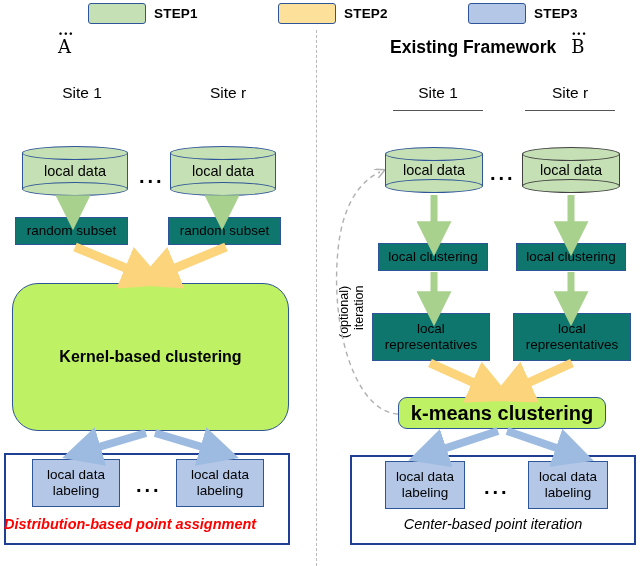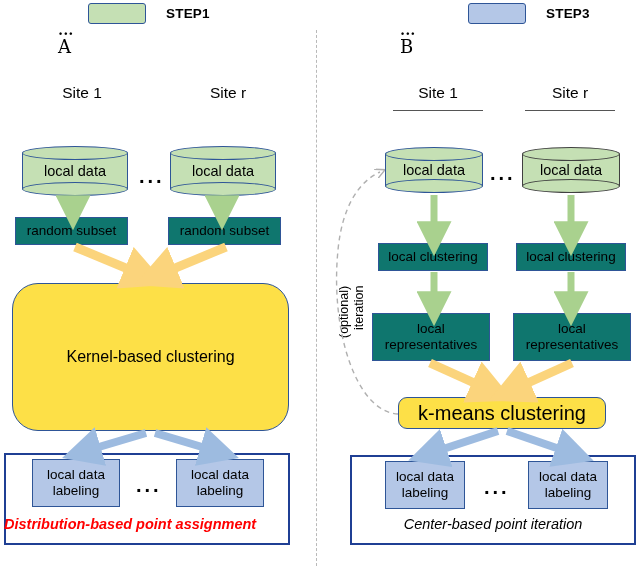--- a/index.html
+++ b/index.html
@@ -3,21 +3,21 @@
 <meta charset="utf-8">
 <style>
   html,body{margin:0;padding:0;background:#ffffff;}
   body{width:640px;height:566px;position:relative;overflow:hidden;
        font-family:"Liberation Sans","DejaVu Sans",sans-serif;color:#000;}
   .abs{position:absolute;}
   
   #legend{left:0;top:0;width:640px;height:26px;}
   .lg-item{position:absolute;top:2px;height:22px;display:flex;align-items:center;}
   .lg-swatch{width:56px;height:19px;border:1.3px solid #2e5597;border-radius:3px;}
-  .lg-label{margin-left:20px;font-size:13.5px;font-weight:bold;letter-spacing:.2px;}
+  .lg-label{margin-left:8px;font-size:13.5px;font-weight:bold;letter-spacing:.2px;}
   
   .fw-title{font-size:17.5px;font-weight:bold;white-space:nowrap;}
   .bbchar{font-family:"DejaVu Serif",serif;font-weight:normal;font-size:18px;}
   .dots3{position:absolute;font-size:9px;letter-spacing:2px;line-height:1;}
   
   #divider{left:316px;top:30px;width:0;height:536px;
            border-left:1.6px dashed #b9b9b9;}
   
   .site-label{font-size:15.5px;white-space:nowrap;text-align:center;}
   .site-rule{border-bottom:1.6px solid #555;}
@@ -28,43 +28,47 @@
             background:#c5e0b4;border:1.5px solid #2e5597;border-radius:50%;box-sizing:border-box;}
   .cyl .bot{position:absolute;left:0;right:0;bottom:0;height:14px;
             background:#c5e0b4;border:1.5px solid #2e5597;border-radius:50%;box-sizing:border-box;}
   .cyl.gray .top,.cyl.gray .bot{border-color:#404040;}
   .cyl.gray .body{border-left-color:#404040;border-right-color:#404040;}
   .cyl .txt{position:absolute;left:0;right:0;top:50%;transform:translateY(-50%);
             text-align:center;font-size:14.5px;z-index:3;white-space:nowrap;}
   .gbox{position:absolute;background:#0f766e;border:1.6px solid #2e5597;
         box-sizing:border-box;display:flex;align-items:center;justify-content:center;
         text-align:center;font-size:13.5px;line-height:1.15;}
-  .ybox{position:absolute;background:#fde047;border:1.6px solid #2e5597;
+  .ybox{position:absolute;background:#bef264;border:1.6px solid #2e5597;
         box-sizing:border-box;display:flex;align-items:center;justify-content:center;
-        text-align:center;}
+        text-align:center;font-weight:bold;}
   .bbox{position:absolute;background:#b4c7e7;border:1.6px solid #2e5597;
         box-sizing:border-box;display:flex;align-items:center;justify-content:center;
         text-align:center;font-size:13.5px;line-height:1.2;}
   .outline-box{position:absolute;background:#fff;border:2px solid #1f3f94;box-sizing:border-box;}
   .caption{position:absolute;left:0;right:0;text-align:center;font-style:italic;
            font-size:14.5px;white-space:nowrap;}
   .caption.red{color:#ff0000;font-weight:bold;}
   .ell{position:absolute;font-size:20px;font-weight:bold;letter-spacing:3px;line-height:1;}
   .rot{position:absolute;font-size:12.5px;white-space:nowrap;
        transform-origin:0 0;transform:rotate(-90deg);}
   svg{position:absolute;left:0;top:0;overflow:visible;}
 </style>
 </head>
 <body>
 
 <div id="legend" class="abs">
   <div class="lg-item" style="left:88px;">
     <div class="lg-swatch" style="background:#c5e0b4;"></div>
     <div class="lg-label">STEP1</div>
   </div>
+  <div class="lg-item" style="left:278px;">
+    <div class="lg-swatch" style="background:#fde19a;"></div>
+    <div class="lg-label">STEP2</div>
+  </div>
   <div class="lg-item" style="left:468px;justify-content:space-between;">
     <div class="lg-swatch" style="background:#b4c7e7;"></div>
     <div class="lg-label">STEP3</div>
   </div>
 </div>
 
 <div id="divider" class="abs"></div>
 
 <div class="abs fw-title" style="left:48px;top:36px;">
   <span style="position:relative;display:inline-block;margin-left:10px;">
@@ -105,20 +109,21 @@
 <div class="bbox" style="left:32px;top:459px;width:88px;height:48px;">
   <span>local data labeling</span>
 </div>
 <div class="ell" style="left:136px;top:475px;">...</div>
 <div class="bbox" style="left:176px;top:459px;width:88px;height:48px;">
   <span>local data labeling</span>
 </div>
 <div class="caption red" style="left:4px;top:516px;width:250px;">Distribution-based point assignment</div>
 
 <div class="abs fw-title" style="left:390px;top:36px;">
+  <span>Existing Framework</span>
   <span style="position:relative;display:inline-block;margin-left:10px;">
     <span class="dots3" style="left:1px;top:-6px;">•••</span>
     <span class="bbchar">B</span>
   </span>
 </div>
 
 <div class="abs site-label" style="left:393px;top:84px;width:90px;">Site 1</div>
 <div class="abs site-rule" style="left:393px;top:110px;width:90px;height:0;"></div>
 <div class="abs site-label" style="left:525px;top:84px;width:90px;">Site r</div>
 <div class="abs site-rule" style="left:525px;top:110px;width:90px;height:0;"></div>

